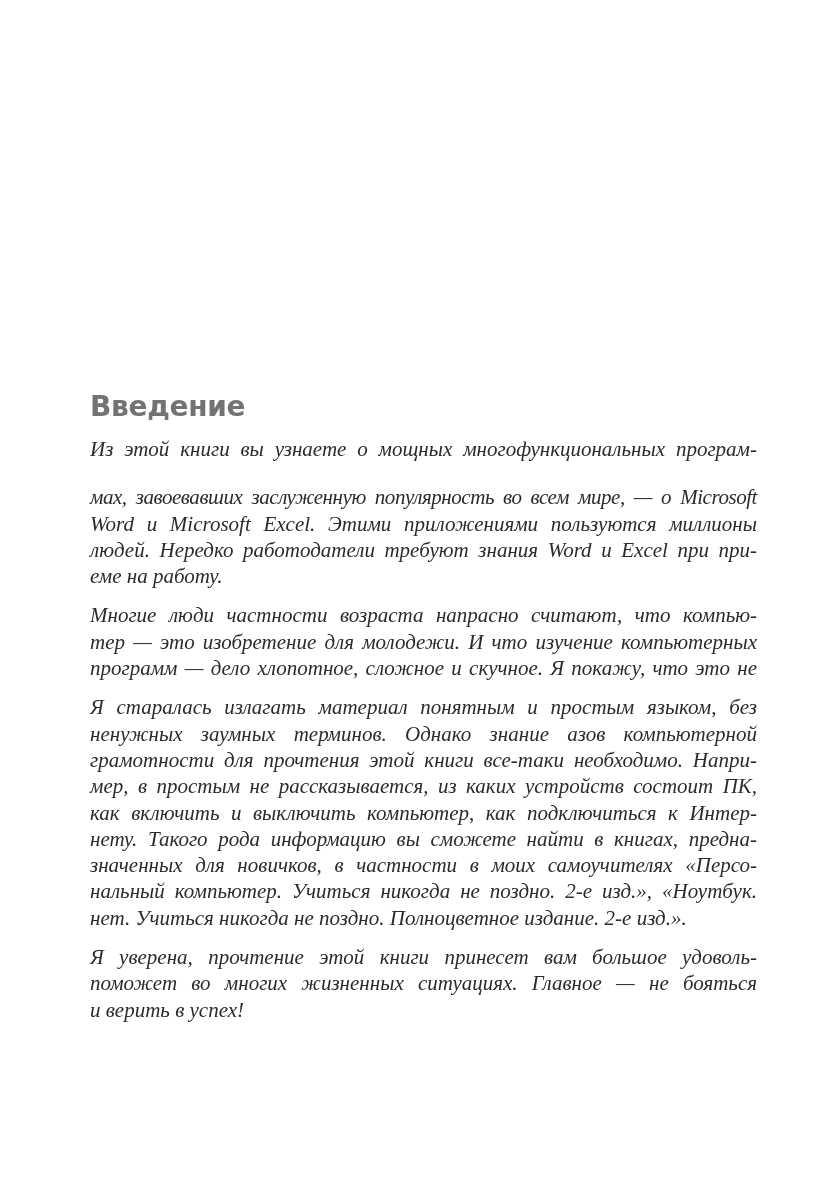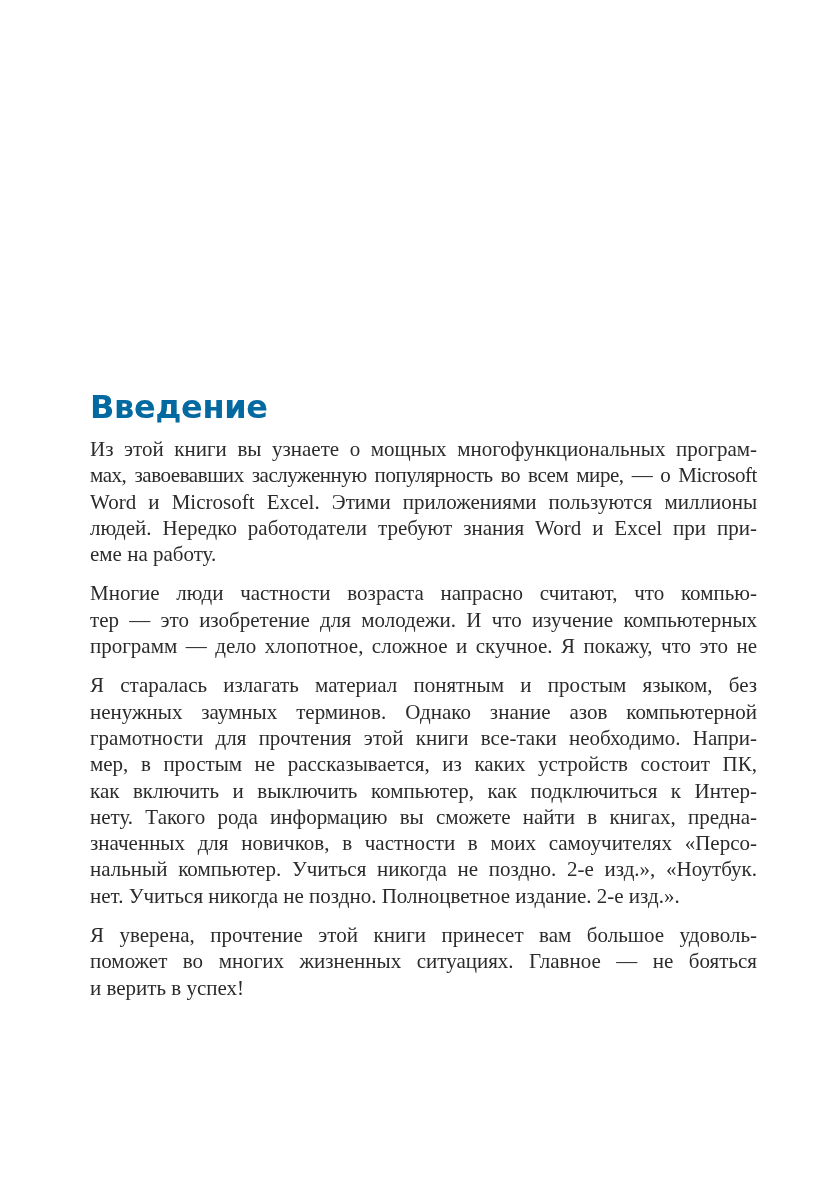--- a/index.html
+++ b/index.html
@@ -15,47 +15,49 @@
     }
     .page {
       position: absolute;
       left: 90px;
       top: 386px;
       width: 667px;
     }
     .heading {
       font-family: "DejaVu Sans", sans-serif;
       font-weight: bold;
-      font-size: 32px;
+      font-size: 28px;
       line-height: 42px;
-      color: #0369a1;
+      color: #737373;
       margin: 0 0 8px 0;
       letter-spacing: -0.3px;
     }
     .para {
       font-family: "Liberation Serif", serif;
       font-size: 21px;
       line-height: 26.3px;
       color: #2b2b2b;
       margin: 0 0 13px 0;
+      font-style: italic;
     }
     .line {
       display: block;
       text-align: justify;
       text-align-last: justify;
       white-space: nowrap;
       height: 26.3px;
       overflow: visible;
     }
     .line.last {
       text-align-last: left;
     }
     .line.tight {
       letter-spacing: -0.45px;
       word-spacing: -1px;
+      margin-top: 22px;
     }
   </style>
 </head>
 <body>
 
 <div class="page">
   <h1 class="heading">Введение</h1>
 
   <div class="para">
     <span class="line">Из этой книги вы узнаете о мощных многофункциональных програм-</span>

